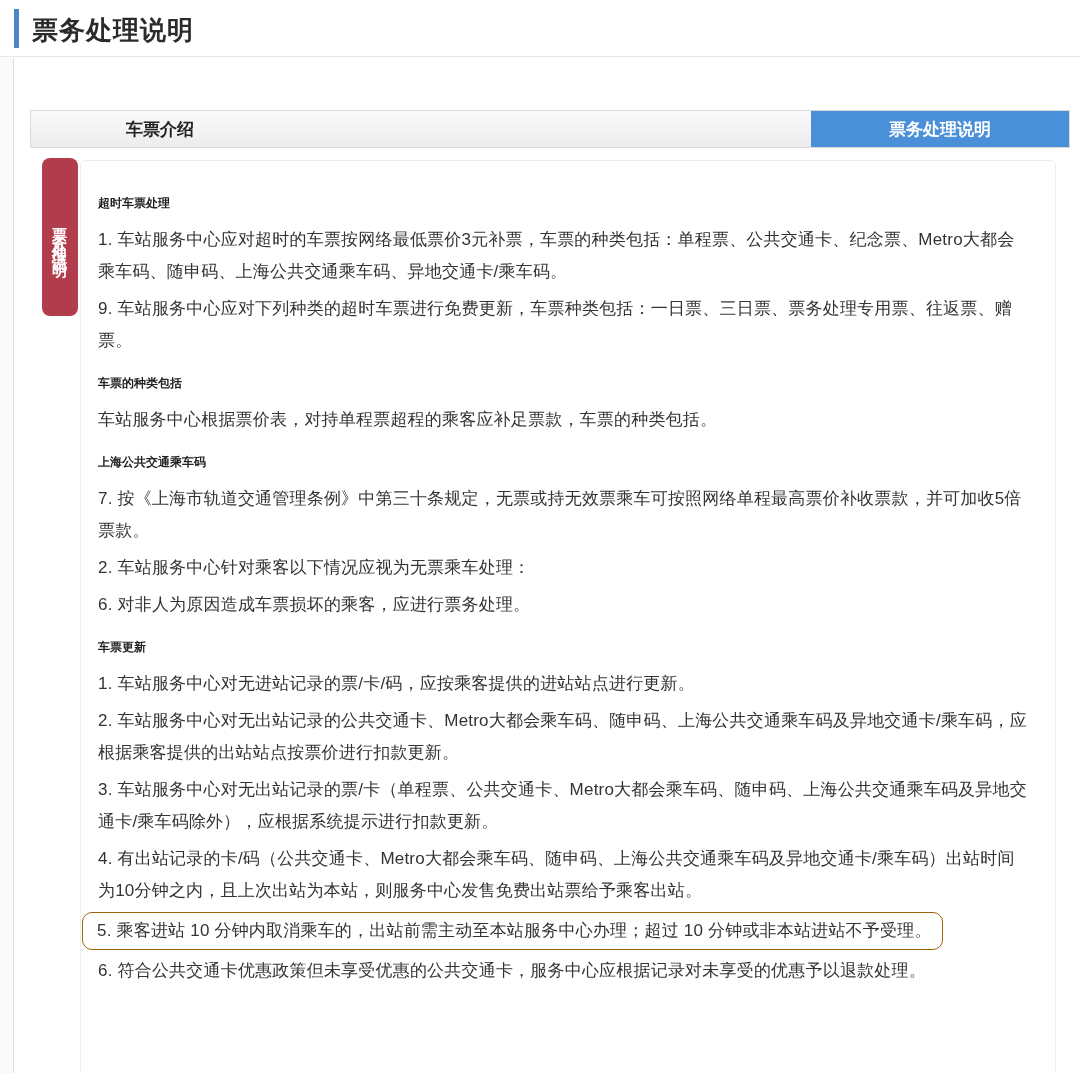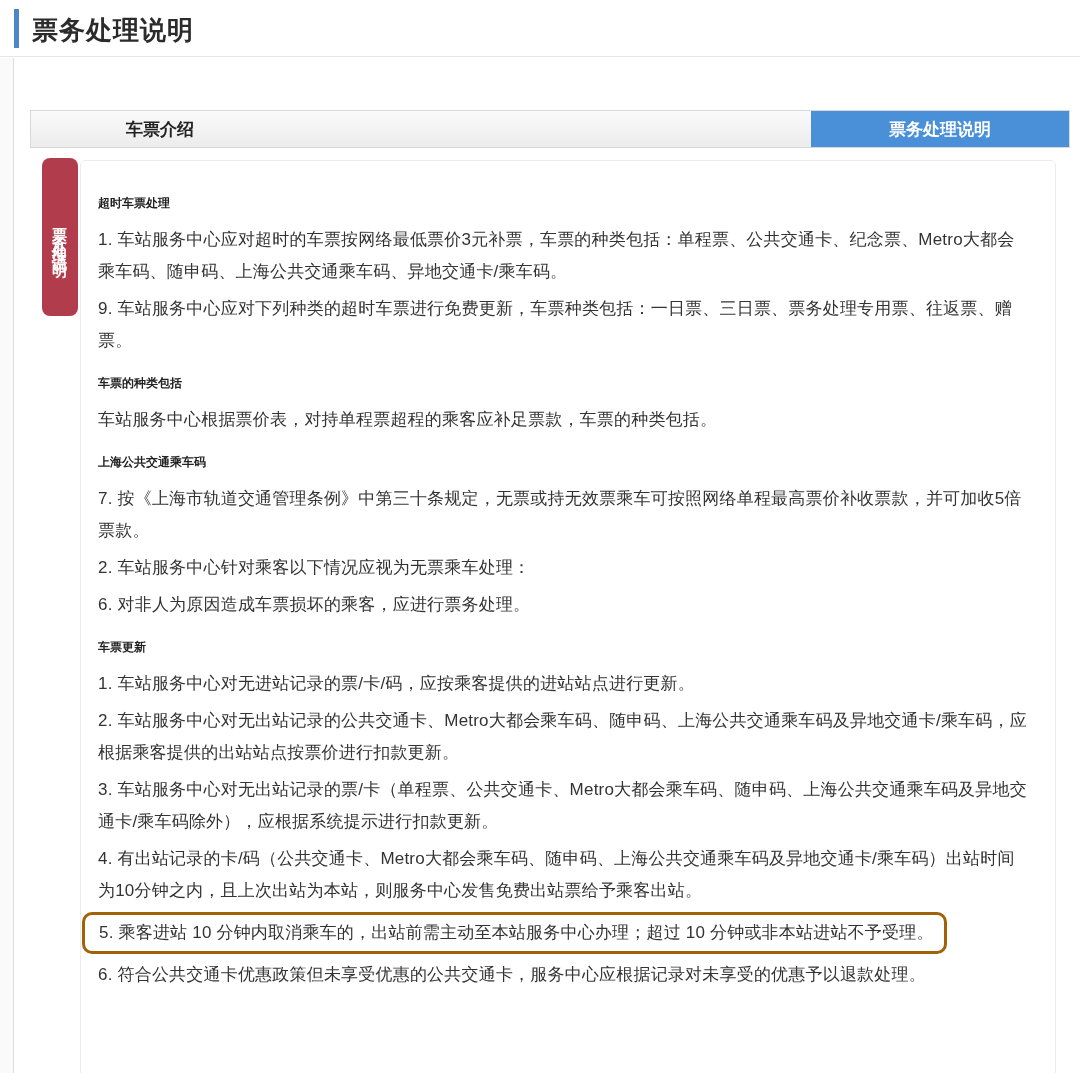--- a/index.html
+++ b/index.html
@@ -70,21 +70,21 @@
     font-size:12px; font-weight:bold; color:#222;
     line-height:32px; margin:10px 0 0;
   }
   .section-heading:first-child { margin-top:0; }
   .para {
     font-size:17px; color:#333;
     line-height:32px; margin:5px 0 0;
     letter-spacing:0.2px;
   }
   .highlight {
-    border:3px solid #a16207; border-radius:10px;
+    border:1px solid #a16207; border-radius:10px;
     padding:2px 10px 2px 14px;
     margin-left:-16px;
     width:fit-content; max-width:958px;
   }
 </style>
 </head>
 <body>
 
 <div class="page-header">
   <div class="accent-bar"></div>

